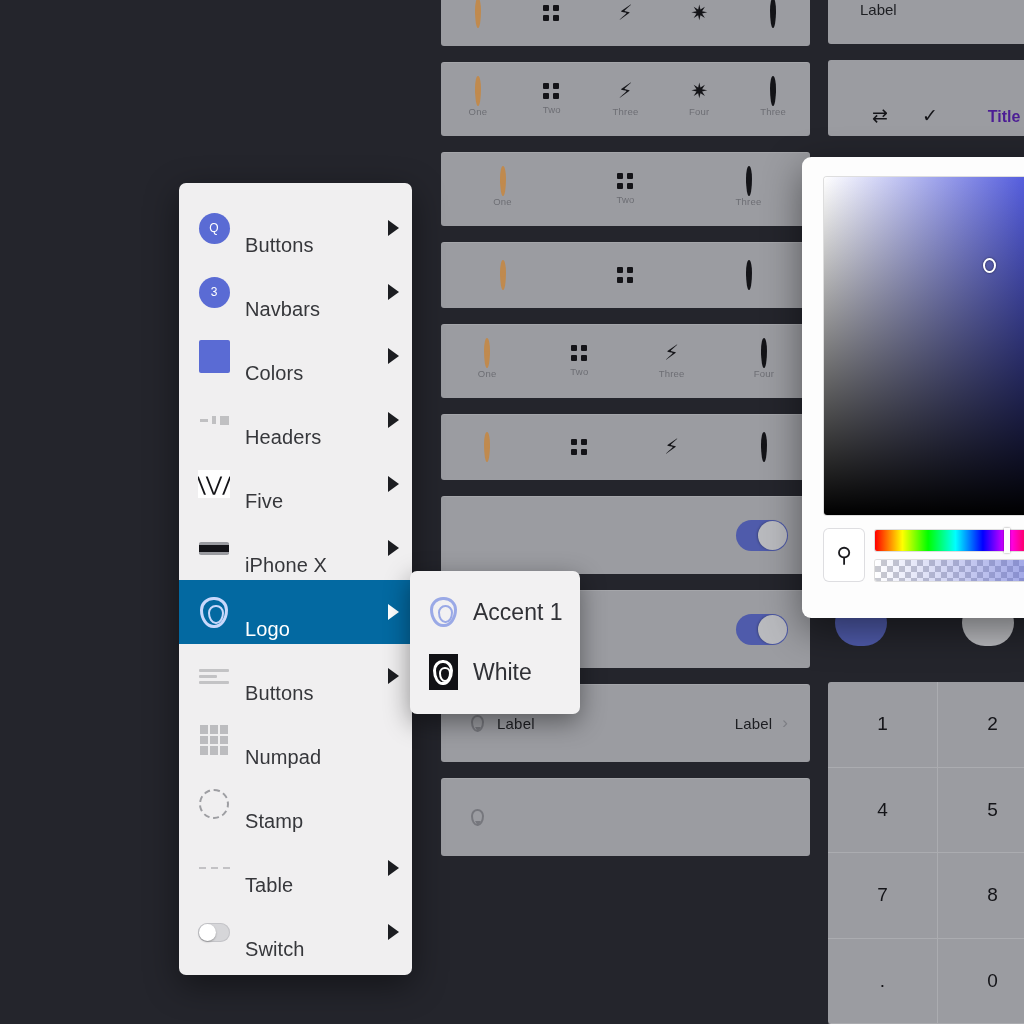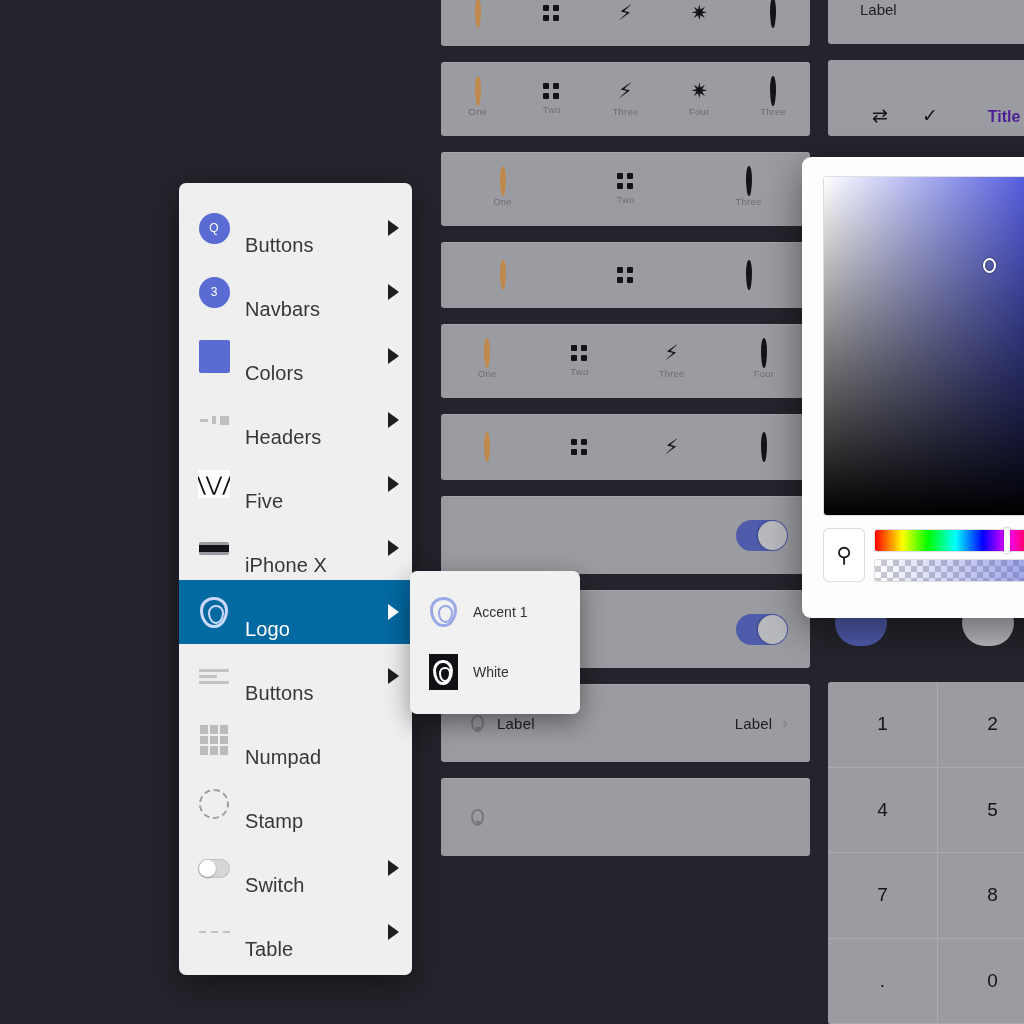--- a/index.html
+++ b/index.html
@@ -143,21 +143,21 @@
 
   
   .submenu {
     position: absolute; left: 410px; top: 571px;
     width: 170px; height: 143px;
     background: #f2f1f2; border-radius: 7px;
     box-shadow: 0 8px 26px rgba(0,0,0,.42);
     padding: 11px 0; overflow: hidden;
   }
   .smi { height: 60px; display:flex; align-items:center; gap:13px; padding:0 14px 0 16px; }
-  .smi .mlabel { font-size: 14px; color:#303136;text-align:right; }
+  .smi .mlabel { font-size: 23px; color:#303136;text-align:right; }
   .sm-ring { width:27px; height:30px; border:3px solid #9aa9e6;
     border-radius:48% 48% 48% 48% / 42% 42% 58% 58%; position:relative; }
   .sm-ring::after{content:"";position:absolute;left:50%;top:50%;
     width:11px;height:14px;margin:-7px 0 0 -5.5px;border:2px solid #9aa9e6;
     border-radius:48% 48% 48% 48% / 42% 42% 58% 58%;}
   .sm-black { width:29px; height:36px; background:#111115;
     display:flex; align-items:center; justify-content:center; }
   .sm-black .r { width:20px; height:25px; border:3px solid #fff;
     border-radius:48% 48% 48% 48% / 42% 42% 58% 58%; position:relative; }
   .sm-black .r::after{content:"";position:absolute;left:50%;top:50%;
@@ -559,35 +559,35 @@
     <div class="mi">
       <span class="ico">
           <span class="stamp-ico"></span>
         </span>
       <span class="mlabel">Stamp</span>
       <span class="caret none"></span>
     </div>
 
     <div class="mi">
       <span class="ico">
+          <span class="table-ico">
+            <i></i>
+            <i></i>
+            <i></i>
+          </span>
+        </span>
+      <span class="mlabel">Table</span>
+      <span class="caret"></span>
+    </div>
+
+    <div class="mi">
+      <span class="ico">
           <span class="switch-ico"></span>
         </span>
       <span class="mlabel">Switch</span>
-      <span class="caret"></span>
-    </div>
-
-    <div class="mi">
-      <span class="ico">
-          <span class="table-ico">
-            <i></i>
-            <i></i>
-            <i></i>
-          </span>
-        </span>
-      <span class="mlabel">Table</span>
       <span class="caret"></span>
     </div>
   </div>
 
   <div class="submenu">
     <div class="smi">
       <span class="ico">
           <span class="sm-ring"></span>
         </span>
       <span class="mlabel">Accent 1</span>

